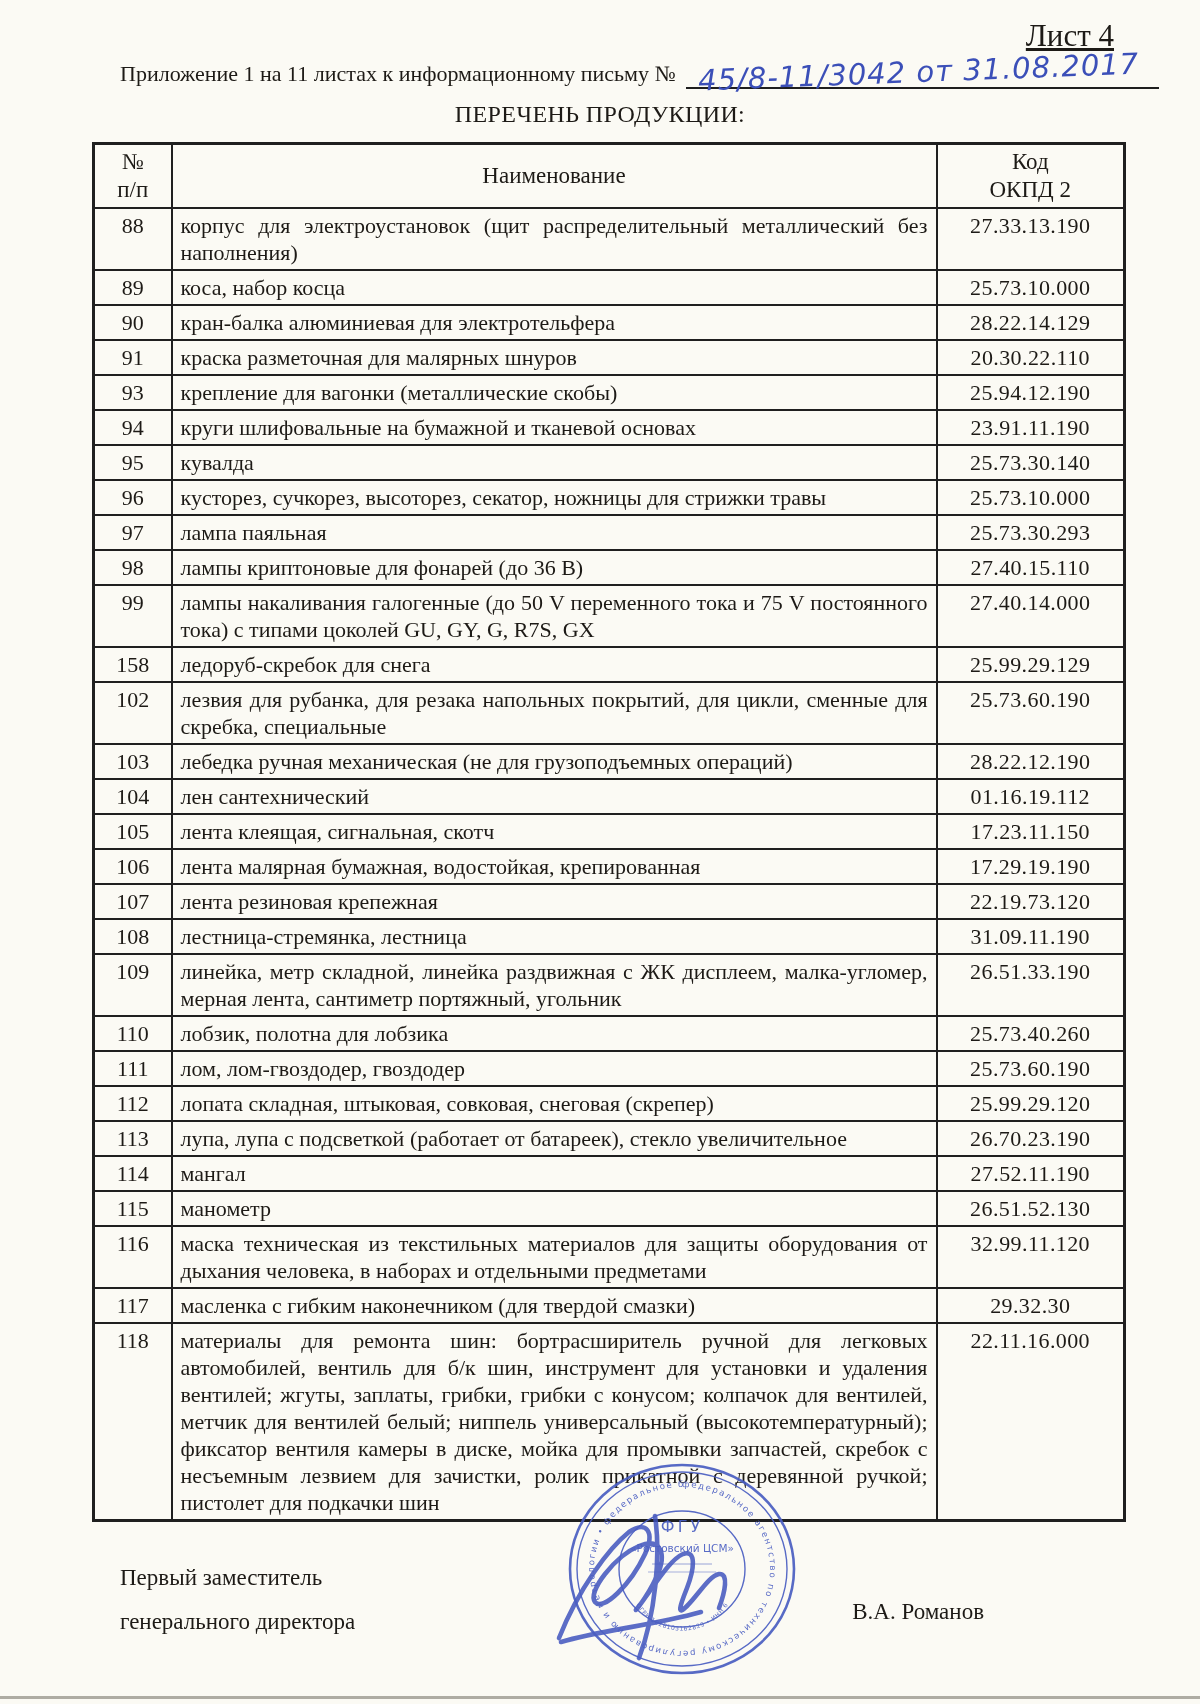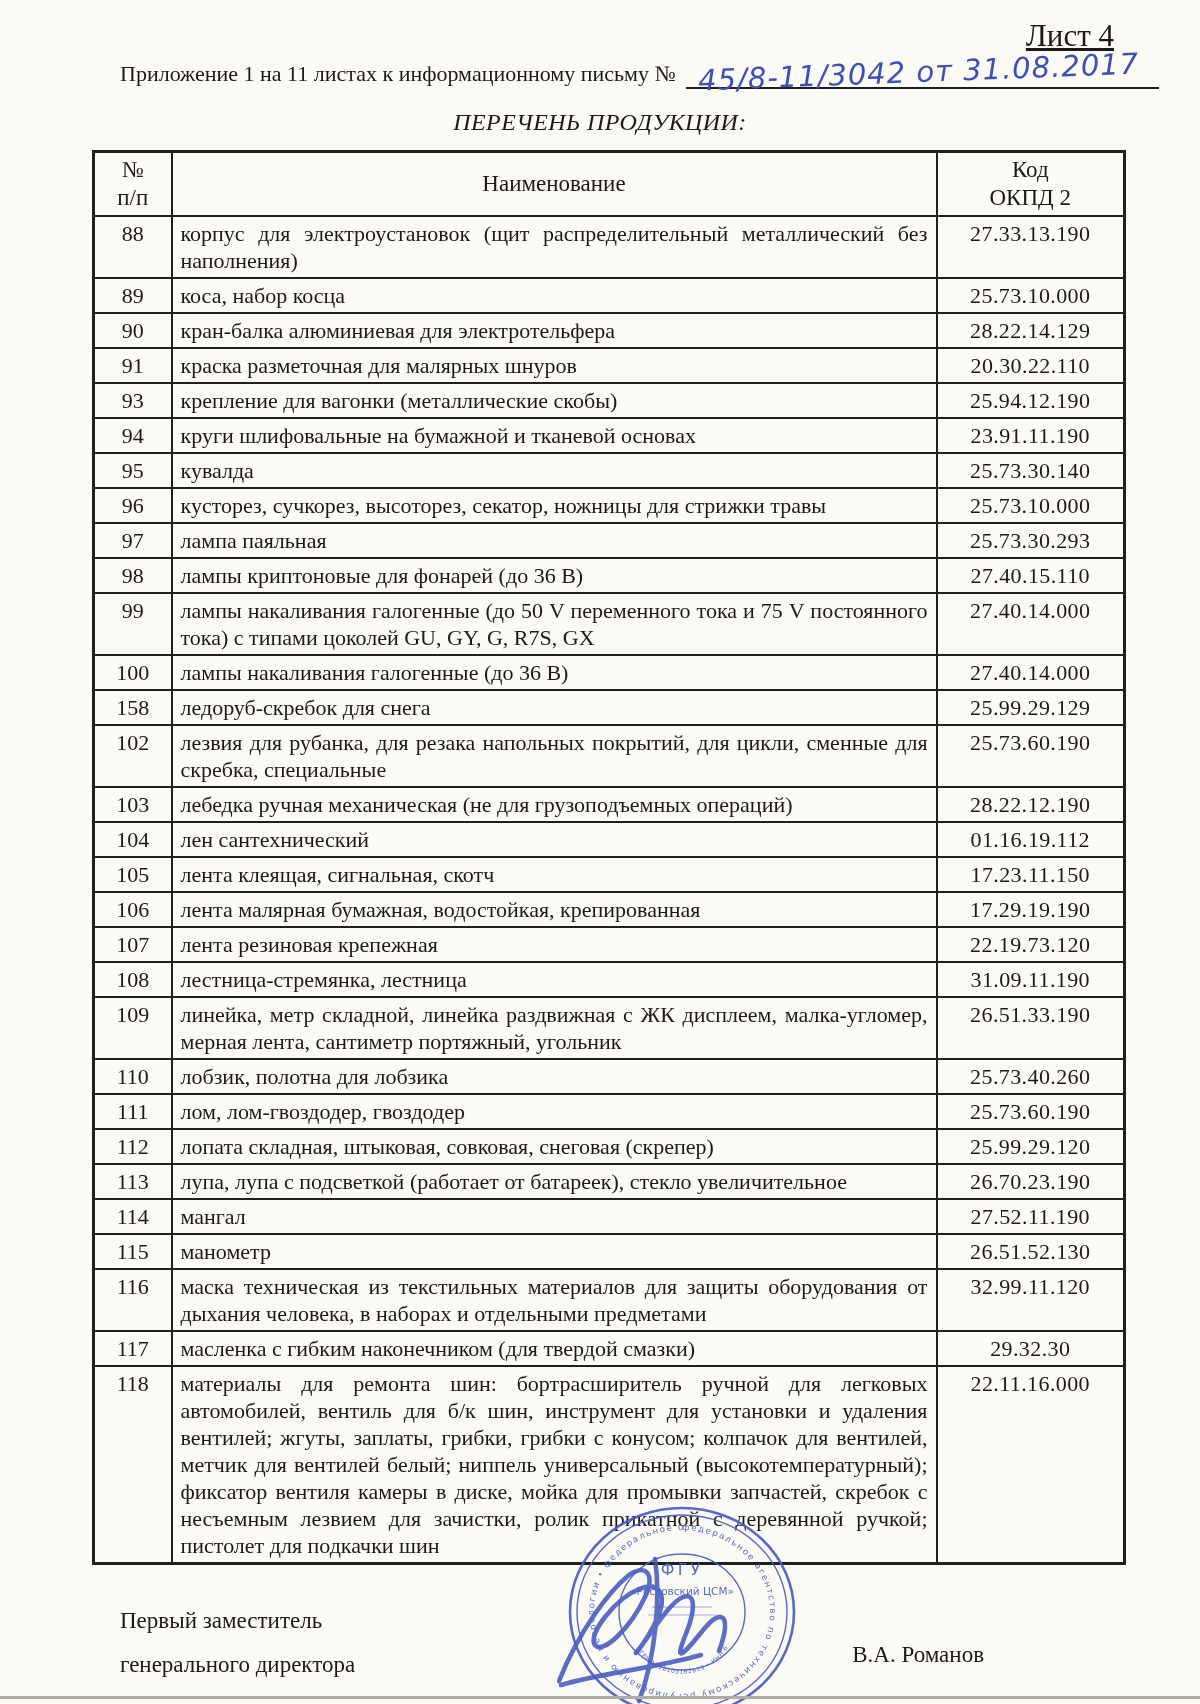--- a/index.html
+++ b/index.html
@@ -33,25 +33,24 @@
     display:inline-block;
     font-family:"DejaVu Sans", sans-serif;
     font-style:italic;
     font-size:29px;
     line-height:30px;
     letter-spacing:1px;
     color:#3b4fb8;
     transform:rotate(-2.2deg) translateY(1px);
   }
   .doc-title {
-    margin-top:20px;
+    margin-top:12px;
     text-align:center;
     font-size:24px;
     letter-spacing:0.4px;
-    font-style:italic;
   }
   table.products {
     border-collapse:collapse;
     margin:14px 0 0 92px;
     width:1031px;
     table-layout:fixed;
     border:3px solid #1f1f1f;
   }
   table.products th, table.products td {
     border:2px solid #1f1f1f;
@@ -190,25 +189,20 @@
         <td class="c-name">лампы криптоновые для фонарей (до 36 В)</td>
         <td class="c-code">27.40.15.110</td>
       </tr>
 
       <tr>
         <td class="c-num">99</td>
         <td class="c-name">лампы накаливания галогенные (до 50 V переменного тока и 75 V постоянного тока) с типами цоколей GU, GY, G, R7S, GX</td>
         <td class="c-code">27.40.14.000</td>
       </tr>
 
-      <tr>
-        <td class="c-num">100</td>
-        <td class="c-name">лампы накаливания галогенные (до 36 В)</td>
-        <td class="c-code">27.40.14.000</td>
-      </tr>
 
       <tr>
         <td class="c-num">158</td>
         <td class="c-name">ледоруб-скребок для снега</td>
         <td class="c-code">25.99.29.129</td>
       </tr>
 
       <tr>
         <td class="c-num">102</td>
         <td class="c-name">лезвия для рубанка, для резака напольных покрытий, для цикли, сменные для скребка, специальные</td>

